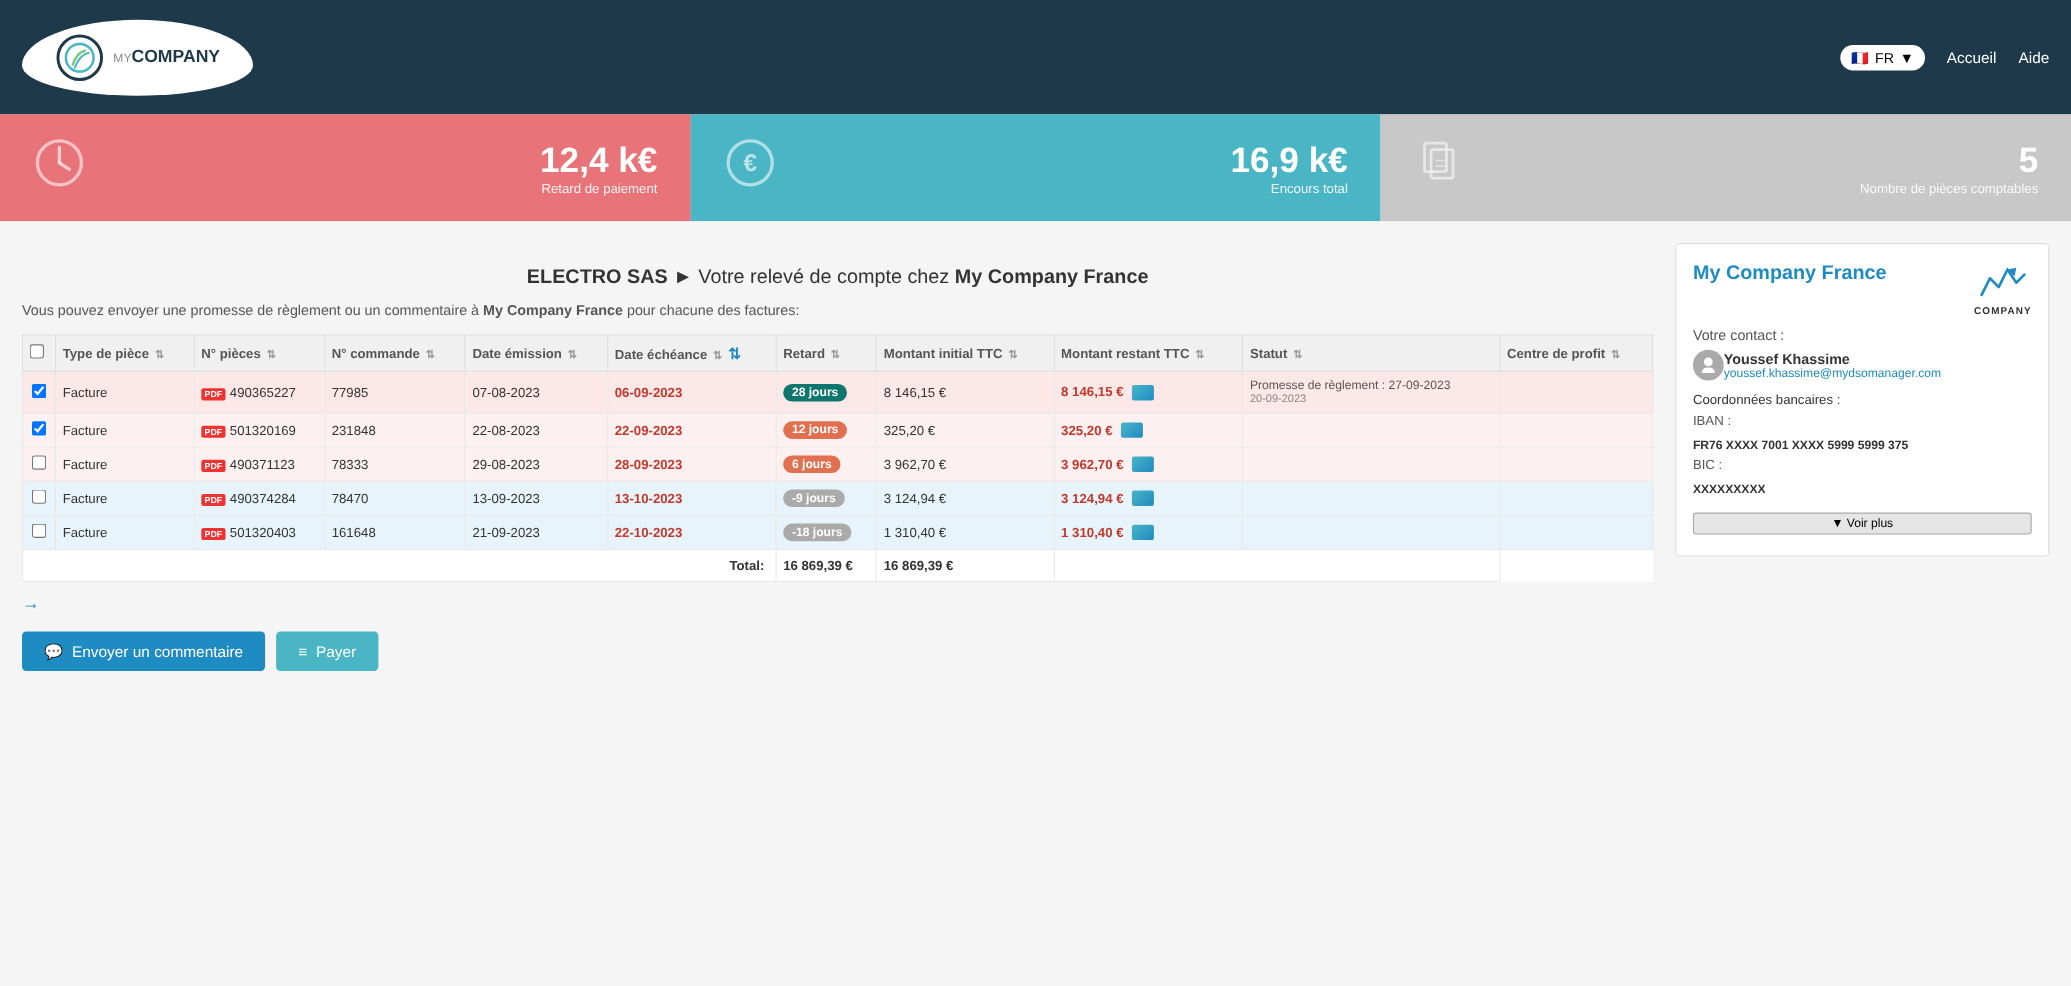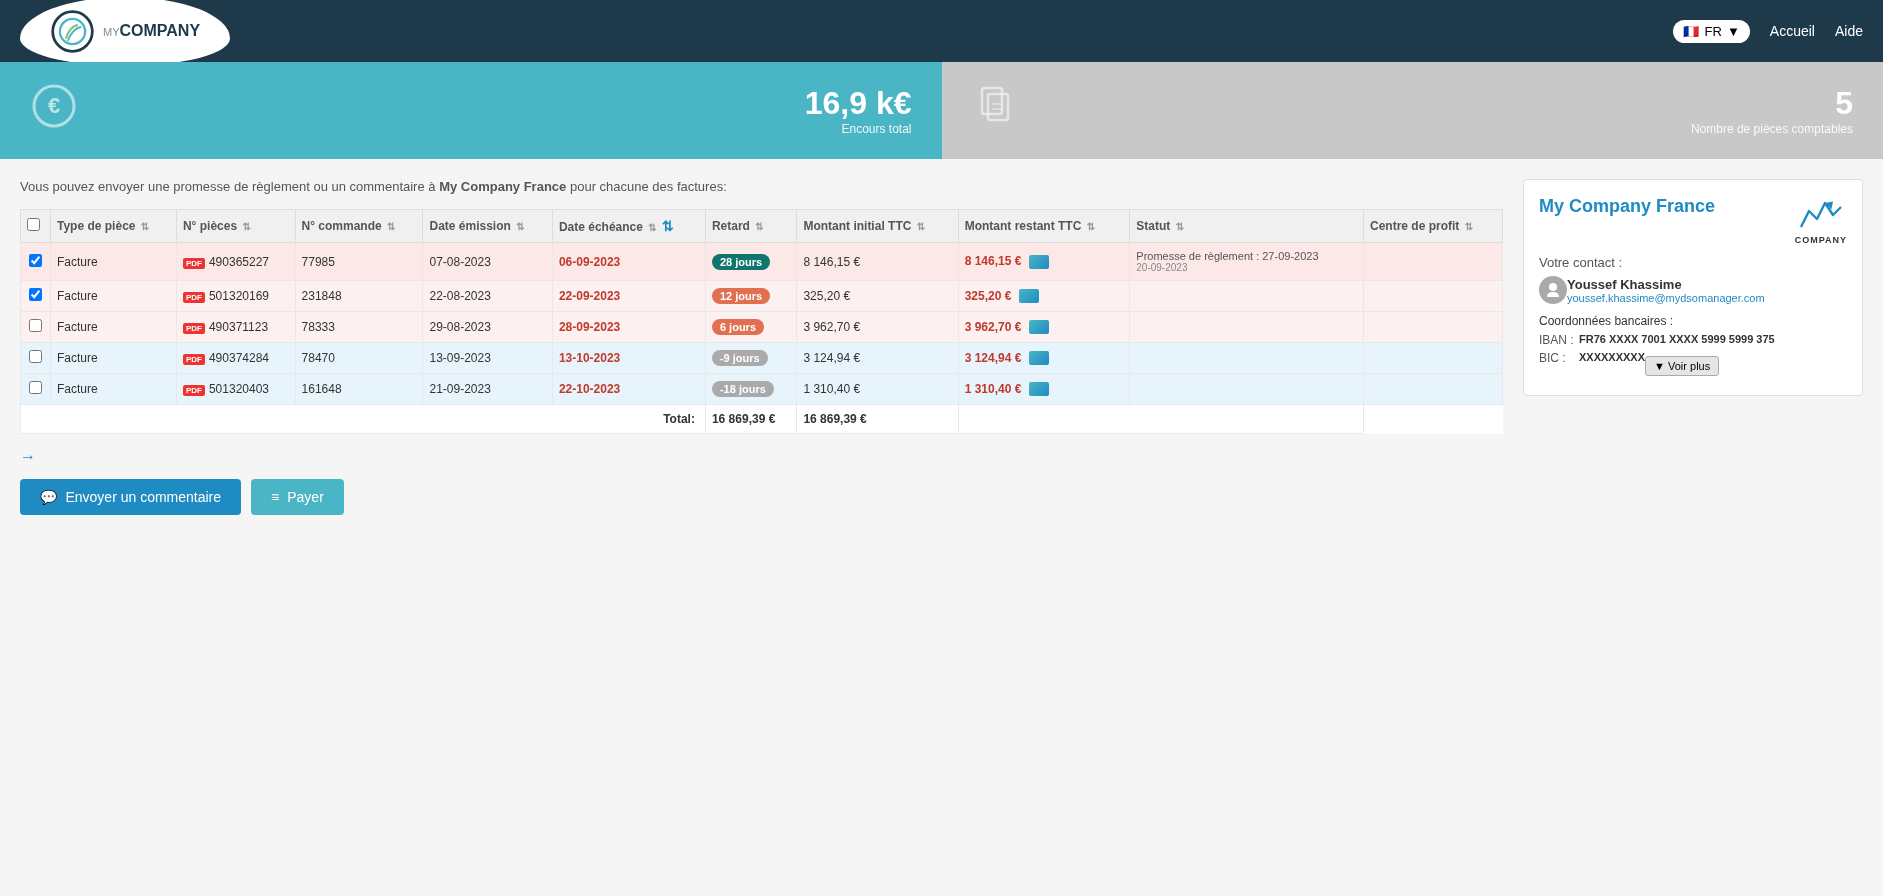--- a/index.html
+++ b/index.html
@@ -5,21 +5,21 @@
     * { box-sizing: border-box; margin: 0; padding: 0; }
     body { font-family: Arial, sans-serif; background: #f5f5f5; font-size: 13px; color: #333; }
 
     
     .header {
       background: #1e3a4a;
       display: flex;
       align-items: center;
       justify-content: space-between;
       padding: 0 20px;
-      height: 62px;
+      height: 104px;
     }
     .logo-container {
       background: white;
       border-radius: 50% 50% 50% 50% / 60% 60% 40% 40%;
       padding: 12px 30px;
       display: flex;
       align-items: center;
     }
     .logo-icon {
       width: 45px;
@@ -125,21 +125,21 @@
       border-radius: 50%;
       display: flex;
       align-items: center;
       justify-content: center;
       color: white;
       font-size: 14px;
     }
     .contact-name { font-size: 13px; font-weight: bold; }
     .contact-email { font-size: 11px; color: #1e8bc3; }
     .bank-section { margin-top: 10px; font-size: 12px; }
-    .bank-row { display: flex; margin-bottom: 4px; }
+    .bank-row { display: flex; gap: 10px; margin-bottom: 4px; flex-direction: column; }
     .bank-label { color: #555; min-width: 40px; }
     .bank-value { font-weight: bold; font-size: 11px; }
     .voir-plus-btn {
       background: #e5e5e5;
       border: 1px solid #aaa;
       border-radius: 3px;
       padding: 3px 8px;
       font-size: 11px;
       cursor: pointer;
       float: right;
@@ -281,20 +281,33 @@
       <span>🇫🇷</span>
       <span>FR</span>
       <span>▼</span>
     </button>
     <a href="#">Accueil</a>
     <a href="#">Aide</a>
   </div>
 </div>
 
 <div class="stats-bar">
+  <div class="stat-card pink">
+    <div class="stat-icon">
+      <svg width="48" height="48" viewBox="0 0 48 48" fill="none">
+        <circle cx="24" cy="24" r="20" stroke="rgba(255,255,255,0.7)" stroke-width="3" fill="none"></circle>
+        <line x1="24" y1="10" x2="24" y2="24" stroke="rgba(255,255,255,0.8)" stroke-width="3" stroke-linecap="round"></line>
+        <line x1="24" y1="24" x2="33" y2="30" stroke="rgba(255,255,255,0.8)" stroke-width="3" stroke-linecap="round"></line>
+      </svg>
+    </div>
+    <div class="stat-content">
+      <div class="stat-value">12,4 k€</div>
+      <div class="stat-label">Retard de paiement</div>
+    </div>
+  </div>
   <div class="stat-card teal">
     <div class="stat-icon">
       <svg width="48" height="48" viewBox="0 0 48 48">
         <circle cx="24" cy="24" r="20" stroke="rgba(255,255,255,0.7)" stroke-width="3" fill="none"></circle>
         <text x="24" y="31" text-anchor="middle" font-size="22" fill="rgba(255,255,255,0.8)" font-weight="bold">€</text>
       </svg>
     </div>
     <div class="stat-content">
       <div class="stat-value">16,9 k€</div>
       <div class="stat-label">Encours total</div>
@@ -312,20 +325,26 @@
     <div class="stat-content">
       <div class="stat-value">5</div>
       <div class="stat-label">Nombre de pièces comptables</div>
     </div>
   </div>
 </div>
 
 <div class="main-content">
 
   <div class="left-panel">
+    <div class="page-title">
+      <strong>ELECTRO SAS</strong>
+      <span> ► </span>
+      <span>Votre relevé de compte chez</span>
+      <strong>My Company France</strong>
+    </div>
     <div class="page-subtitle">
       <span>Vous pouvez envoyer une promesse de règlement ou un commentaire à</span>
       <strong>My Company France</strong>
       <span>pour chacune des factures:</span>
     </div>
 
     <table class="invoice-table">
       <thead>
         <tr>
           <th class="th-checkbox">

